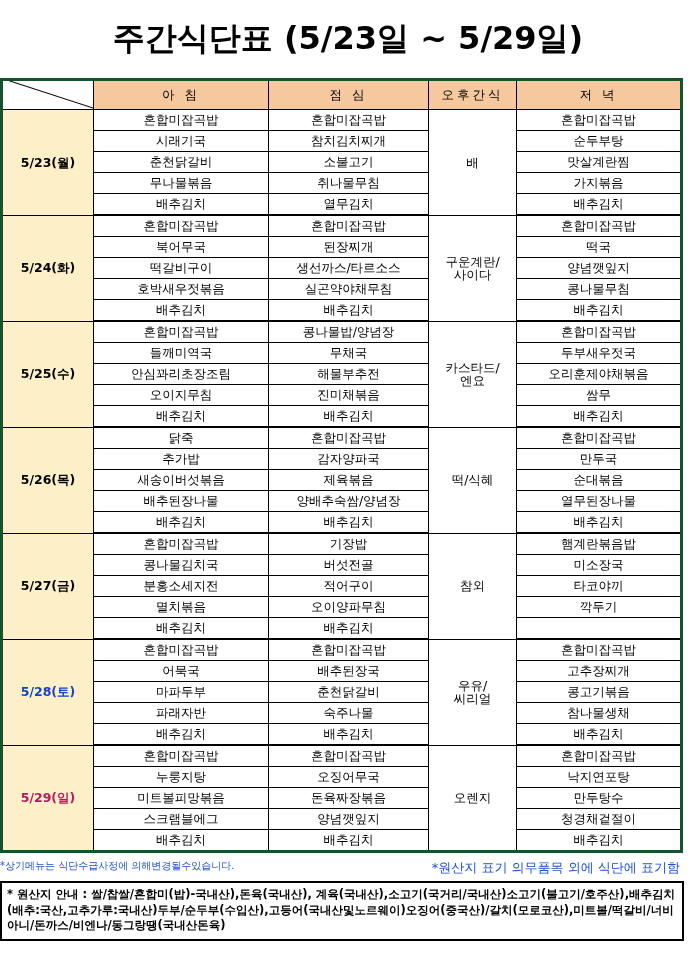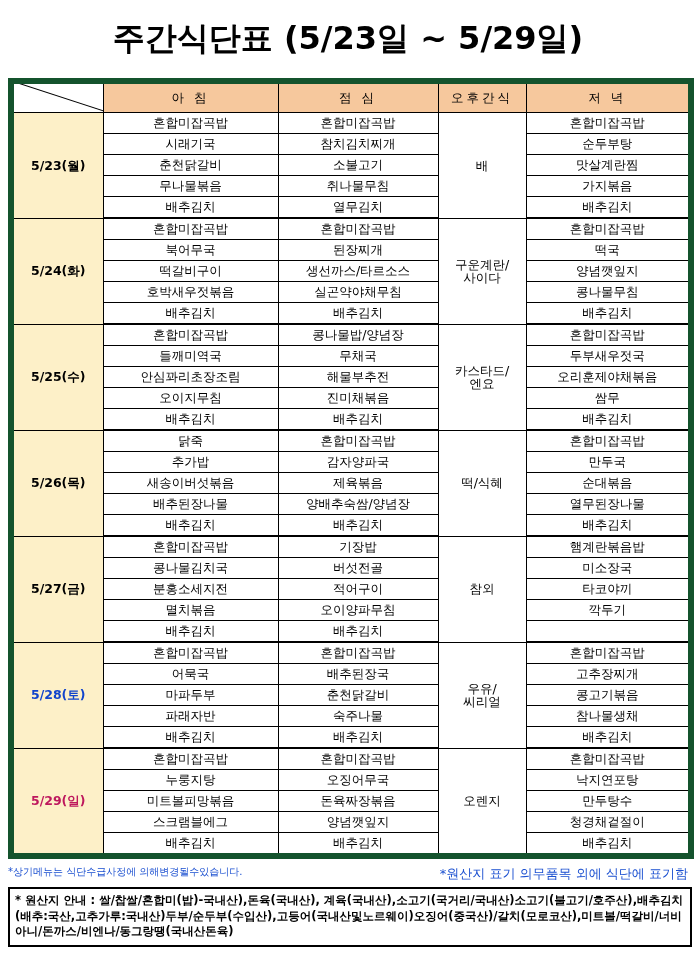--- a/index.html
+++ b/index.html
@@ -12,41 +12,41 @@
     height: 975px;
     font-family: "DejaVu Sans", "Liberation Sans", sans-serif;
     color: #000;
     overflow: hidden;
   }
   .page {
     width: 696px;
     height: 975px;
     position: relative;
     box-sizing: border-box;
-    padding: 0 8px;
+    padding: 0 0;
   }
   
   .title-wrap {
     height: 78px;
     display: flex;
     align-items: center;
     justify-content: center;
   }
   .title {
     font-size: 32px;
     font-weight: bold;
     letter-spacing: 0px;
     white-space: nowrap;
   }
   
   table.menu {
     border-collapse: collapse;
     width: 680px;
     table-layout: fixed;
-    border: 6px solid #14532d;
+    border: 3px solid #14532d;
   }
   table.menu td, table.menu th {
     border: 1px solid #000;
     padding: 0;
     text-align: center;
     vertical-align: middle;
     font-size: 12.5px;
     line-height: 1.05;
   }
   

